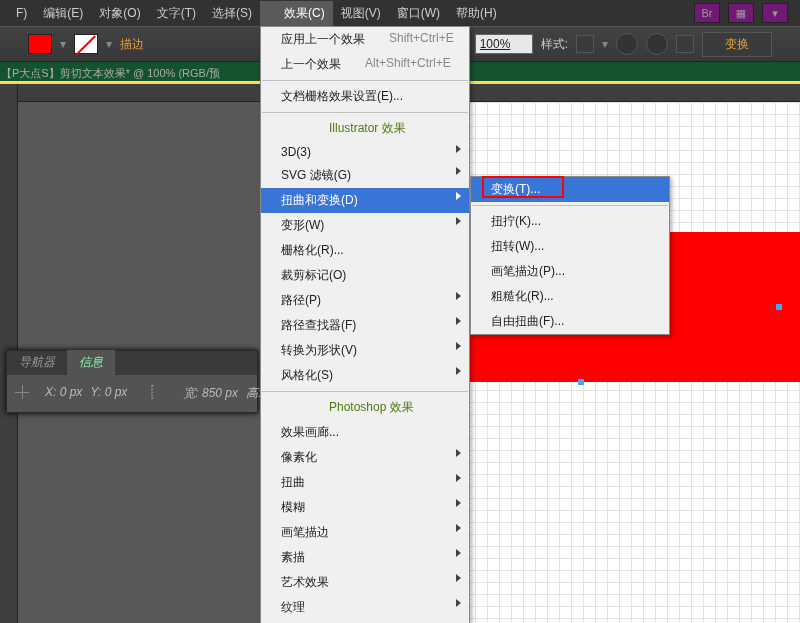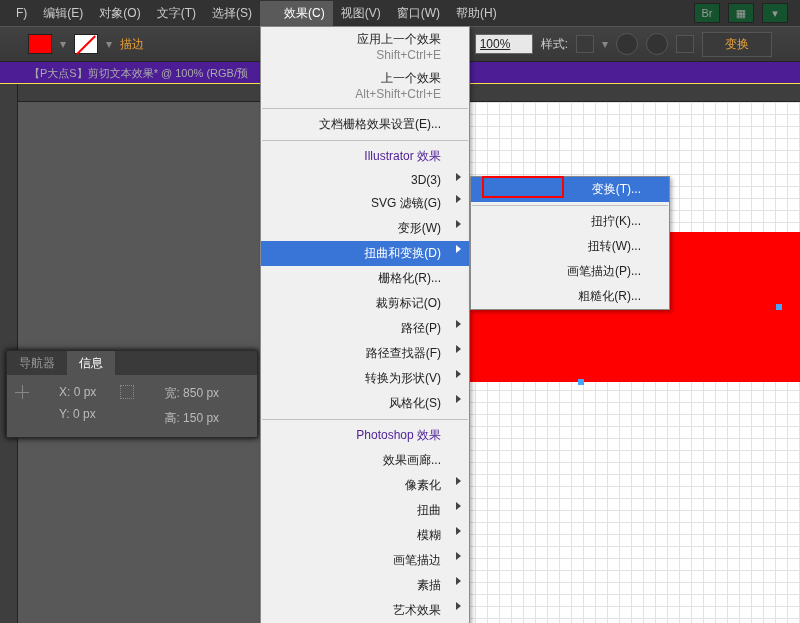--- a/index.html
+++ b/index.html
@@ -2,59 +2,59 @@
 <html><head>
   <meta charset="utf-8">
   <style>
     * { margin: 0; padding: 0; box-sizing: border-box; font-family: "Microsoft YaHei", Arial, sans-serif; font-size: 12px; }
     body { background: #4a4a4a; width: 800px; height: 623px; overflow: hidden; position: relative; }
     
     .menubar { background: #323232; height: 26px; display: flex; align-items: center; padding-left: 8px; color: #ccc; }
     .menubar-item { padding: 4px 8px; cursor: pointer; }
     .menubar-item.active { background: #5a5a5a; color: #fff; padding-left: 24px; }
     .menubar-right { margin-left: auto; display: flex; align-items: center; gap: 8px; padding-right: 12px; }
-    .menubar-icon-btn { width: 26px; height: 20px; background: #14532d; border: 1px solid #222; display: flex; align-items: center; justify-content: center; color: #999; font-size: 11px; }
+    .menubar-icon-btn { width: 26px; height: 20px; background: #701a75; border: 1px solid #222; display: flex; align-items: center; justify-content: center; color: #999; font-size: 11px; }
     
     .toolbar { background: linear-gradient(#424242,#383838); height: 36px; display: flex; align-items: center; padding: 0 28px; gap: 8px; border-top: 1px solid #555; border-bottom: 1px solid #222; color: #ccc; }
     .swatch-fill { width: 24px; height: 20px; background: #ff0000; border: 1px solid #222; }
     .swatch-stroke { width: 24px; height: 20px; background: #fff; border: 1px solid #222; position: relative; }
     .swatch-stroke::after { content: ""; position: absolute; width: 120%; height: 2px; background: #f00; top: 50%; left: -10%; transform: rotate(-45deg); }
     .tool-label { color: #e8a03a; }
     .tool-mini { width: 18px; height: 18px; border: 1px solid #555; background: #3a3a3a; }
     .opacity-input { width: 58px; height: 20px; background: #e8e8e8; border: 1px solid #666; text-align: left; padding: 0 4px; color: #222; text-decoration: underline; }
     .tool-right { margin-left: auto; display: flex; align-items: center; gap: 8px; }
     .round-btn { width: 22px; height: 22px; border-radius: 50%; background: #333; border: 1px solid #555; }
     .trans-btn { color: #e8a03a; padding: 3px 22px; background: #3a3a3a; border: 1px solid #555; }
     
-    .doc-tab { background: #4c1d95; color: #aaa; height: 22px; line-height: 22px; padding-left: 29px; border-bottom: 1px solid #fde047; font-size: 11px; }
+    .doc-tab { background: #14532d; color: #aaa; height: 22px; line-height: 22px; padding-left: 1px; border-bottom: 3px solid #fde047; font-size: 11px; }
     
     .canvas-area { position: absolute; top: 84px; left: 0; right: 0; bottom: 0; background: #585858; }
     .ruler-h { position: absolute; top: 0; left: 18px; right: 0; height: 18px; background: #3e3e3e; border-bottom: 1px solid #222; }
     .ruler-v { position: absolute; top: 0; left: 0; width: 18px; bottom: 0; background: #3e3e3e; border-right: 1px solid #222; }
     .artboard-bg { position: absolute; top: 18px; left: 355px; right: 0; bottom: 0; background: #fff; background-image: linear-gradient(#e2e2e2 1px, transparent 1px), linear-gradient(90deg, #e2e2e2 1px, transparent 1px); background-size: 12px 12px; }
     .red-rect { position: absolute; top: 130px; left: 0; width: 100%; height: 150px; background: #fe0000; }
     .sel-handle { position: absolute; width: 6px; height: 6px; background: #4aa3ff; }
     
     .info-panel { position: absolute; top: 350px; left: 6px; width: 252px; background: #535353; border: 1px solid #2a2a2a; box-shadow: 0 0 6px #000; color: #bbb; }
-    .info-tabs { display: flex; background: #3a3a3a; height: 24px; align-items: center; }
+    .info-tabs { display: flex; background: #3a3a3a; height: 24px; align-items: flex-end; font-style: italic; }
     .info-tab { padding: 4px 12px; color: #999; }
-    .info-tab.active { background: #535353; color: #ffffff; }
+    .info-tab.active { background: #535353; color: #86efac; }
     .info-body { padding: 10px 8px; display: flex; gap: 24px; font-size: 11px; }
-    .info-col { display: flex; flex-direction: column; gap: 8px; }
+    .info-col { display: flex; gap: 8px; font-style: italic; }
     .info-row { white-space: nowrap; }
     .cross-icon { display: inline-block; width: 14px; height: 14px; position: relative; margin-right: 6px; vertical-align: middle; }
     .cross-icon::before, .cross-icon::after { content: ""; position: absolute; background: #888; }
     .cross-icon::before { width: 14px; height: 1px; top: 7px; left: 0; }
     .cross-icon::after { width: 1px; height: 14px; top: 0; left: 7px; }
     .dim-icon { display: inline-block; width: 14px; height: 14px; border: 1px dotted #888; margin-right: 6px; vertical-align: middle; }
     
     .dropdown { position: absolute; background: #f0f0f0; border: 1px solid #8a8a8a; box-shadow: 2px 2px 4px rgba(0,0,0,.3); color: #222; min-width: 200px; }
-    .dropdown-item { padding: 4px 28px 4px 20px; display: flex; justify-content: space-between; align-items: flex-end; white-space: nowrap; position: relative; flex-direction: column; }
+    .dropdown-item { padding: 4px 28px 4px 20px; display: flex; justify-content: space-between; align-items: flex-start; white-space: nowrap; position: relative; }
     .dropdown-item.highlighted { background: #3875d7; color: #fff; }
-    .dropdown-item.heading { color: #4c1d95; }
+    .dropdown-item.heading { color: #4d7c0f; margin-left: 48px; }
     .dropdown-sep { height: 1px; background: #c0c0c0; margin: 3px 1px; }
     .dropdown-shortcut { color: #888; font-size: 12px; margin-left: 24px; }
     .submenu-arrow { position: absolute; right: 8px; width: 0; height: 0; border-top: 4px solid transparent; border-bottom: 4px solid transparent; border-left: 5px solid #444; }
     .dropdown-item.highlighted .submenu-arrow { border-left-color: #fff; }
     
     .main-dropdown { top: 26px; left: 260px; width: 210px; }
     .sub-dropdown { top: 176px; left: 470px; width: 172px; }
     .red-box { position: absolute; border: 2px solid #ff0000; pointer-events: none; }
   </style>
 </head>
@@ -146,26 +146,26 @@
       <span>Illustrator 效果</span>
     </div>
   <div class="dropdown-item">
       <span>3D(3)</span>
       <span class="submenu-arrow"></span>
     </div>
   <div class="dropdown-item">
       <span>SVG 滤镜(G)</span>
       <span class="submenu-arrow"></span>
     </div>
-  <div class="dropdown-item">
-      <span>变形(W)</span>
-      <span class="submenu-arrow"></span>
-    </div>
   <div class="dropdown-item highlighted">
       <span>扭曲和变换(D)</span>
+      <span class="submenu-arrow"></span>
+    </div>
+  <div class="dropdown-item">
+      <span>变形(W)</span>
       <span class="submenu-arrow"></span>
     </div>
   <div class="dropdown-item">
       <span>栅格化(R)...</span>
     </div>
   <div class="dropdown-item">
       <span>裁剪标记(O)</span>
     </div>
   <div class="dropdown-item">
       <span>路径(P)</span>
@@ -232,15 +232,18 @@
     </div>
   <div class="dropdown-item">
       <span>扭转(W)...</span>
     </div>
   <div class="dropdown-item">
       <span>画笔描边(P)...</span>
     </div>
   <div class="dropdown-item">
       <span>粗糙化(R)...</span>
     </div>
+  <div class="dropdown-item">
+      <span>自由扭曲(F)...</span>
+    </div>
 </div>
 
 <div class="red-box" style="top:176px;left:482px;width:82px;height:22px"></div>
 
 </body></html>

